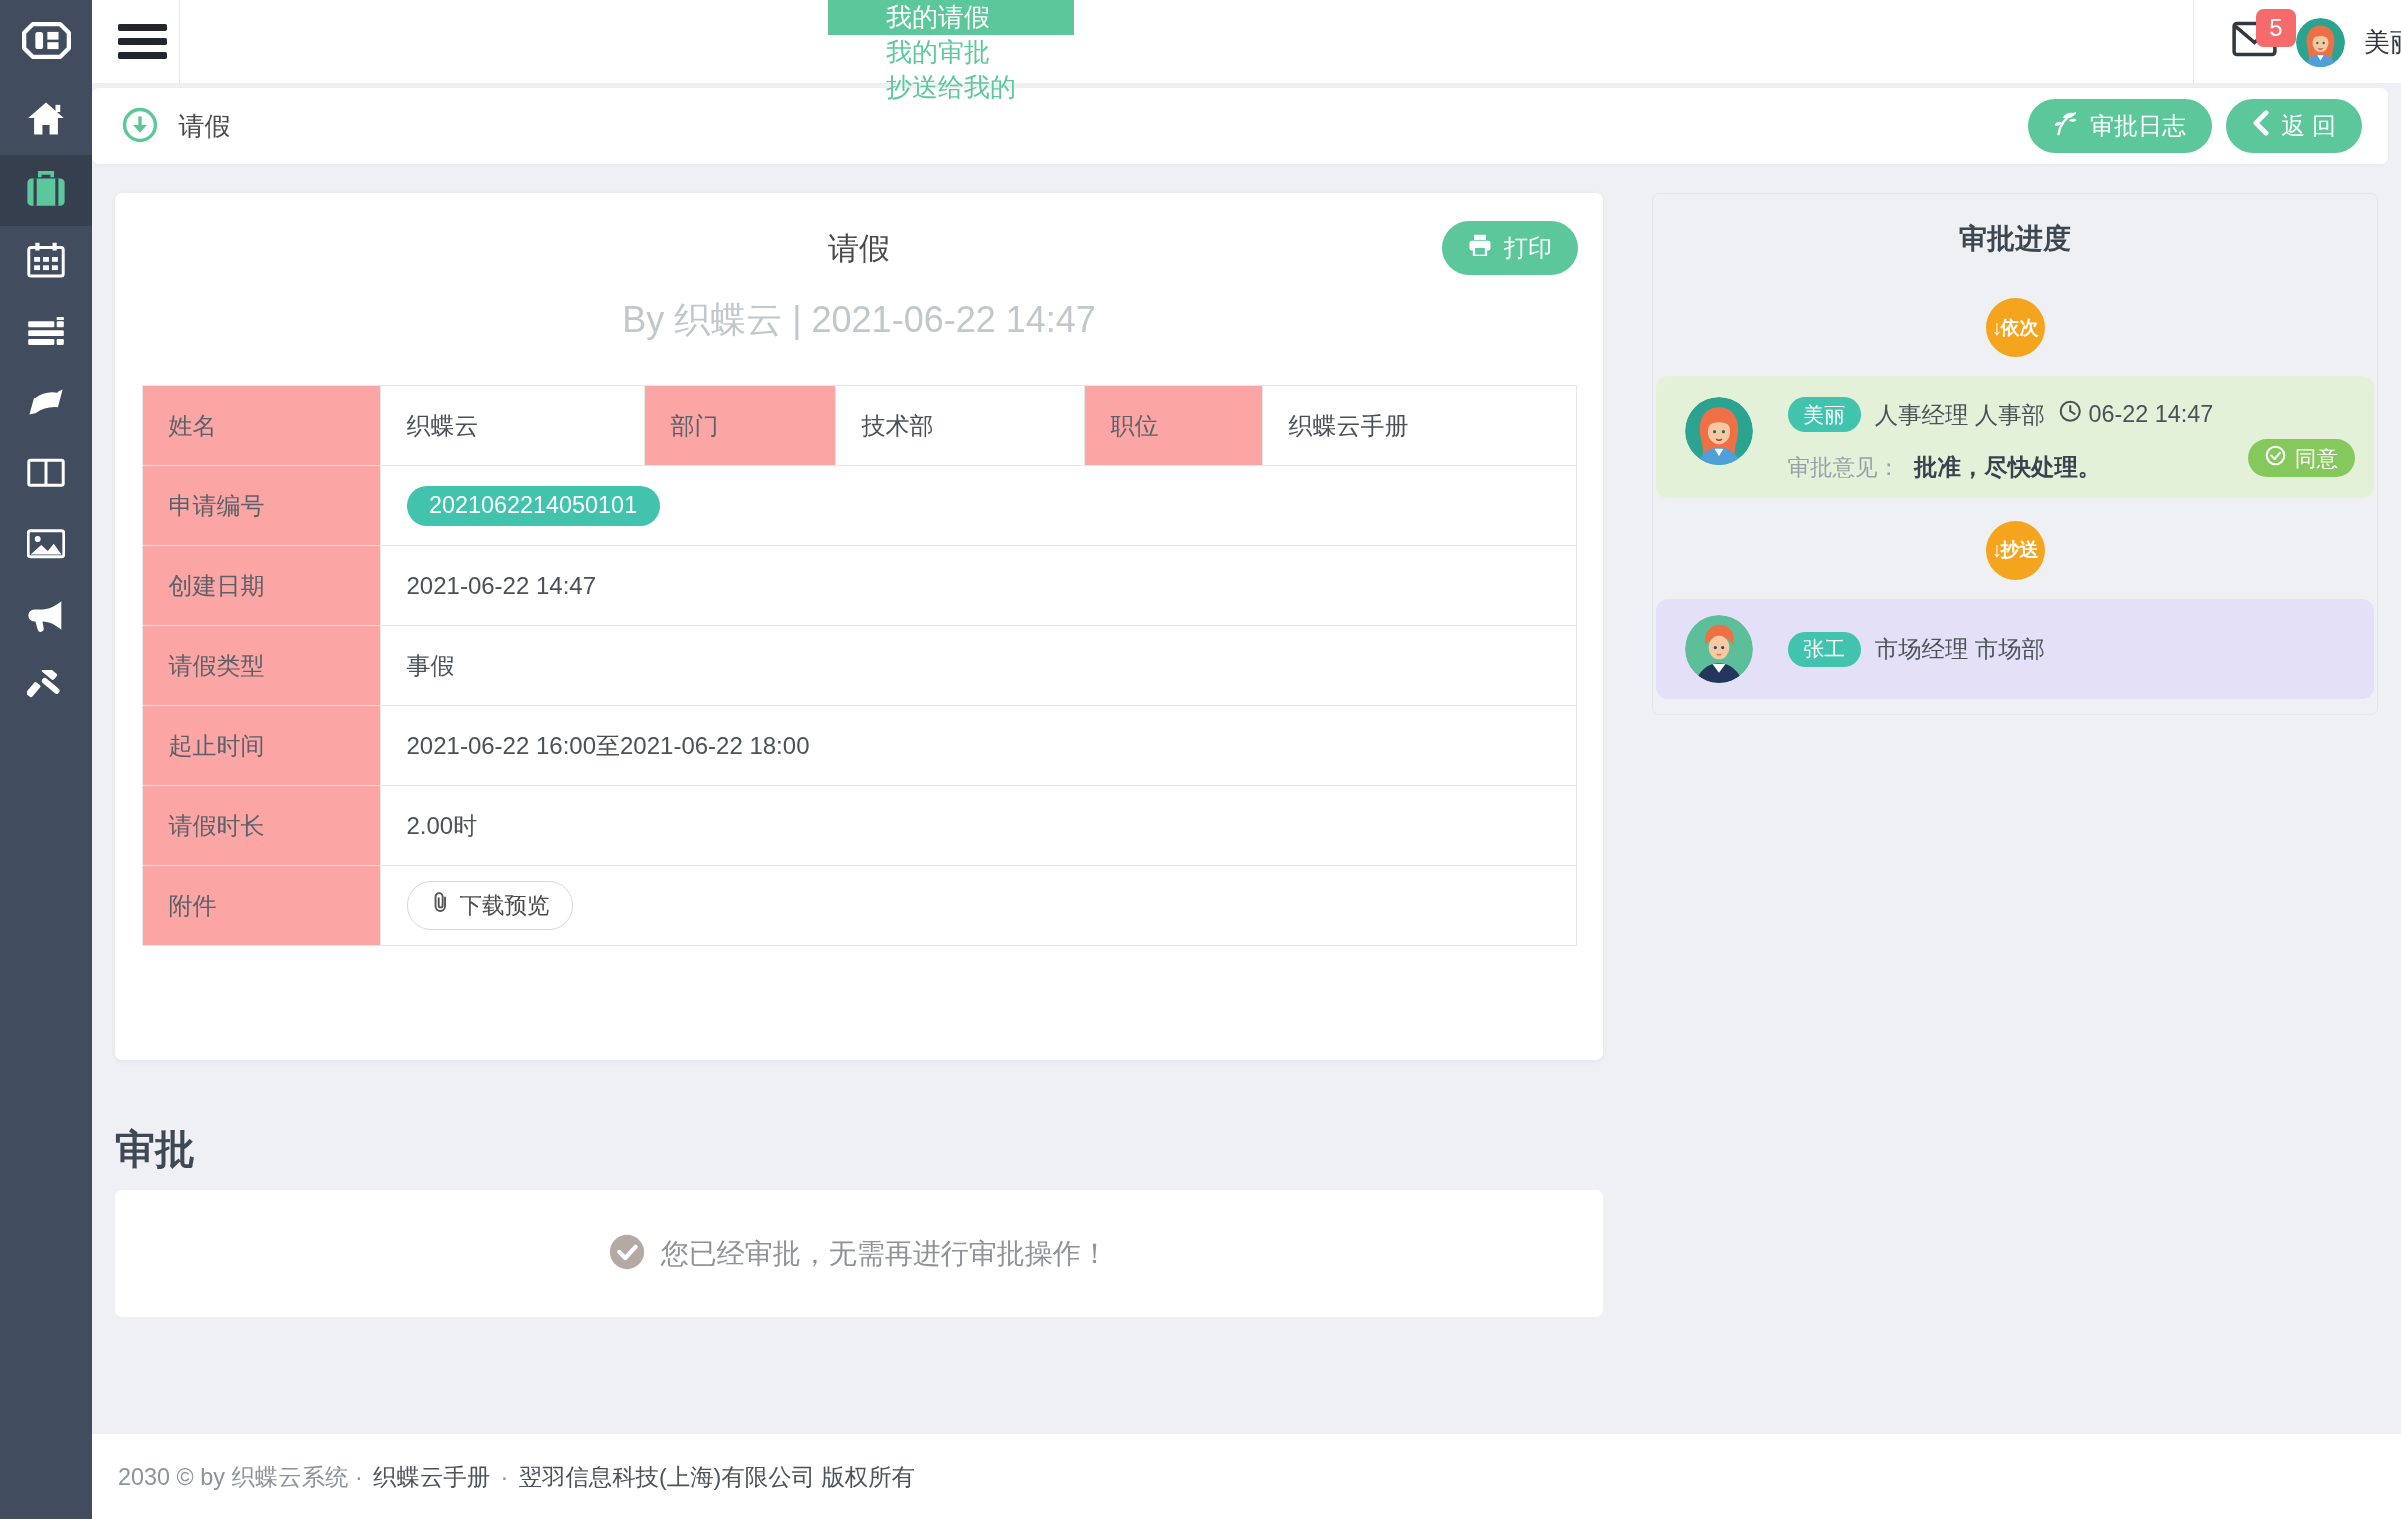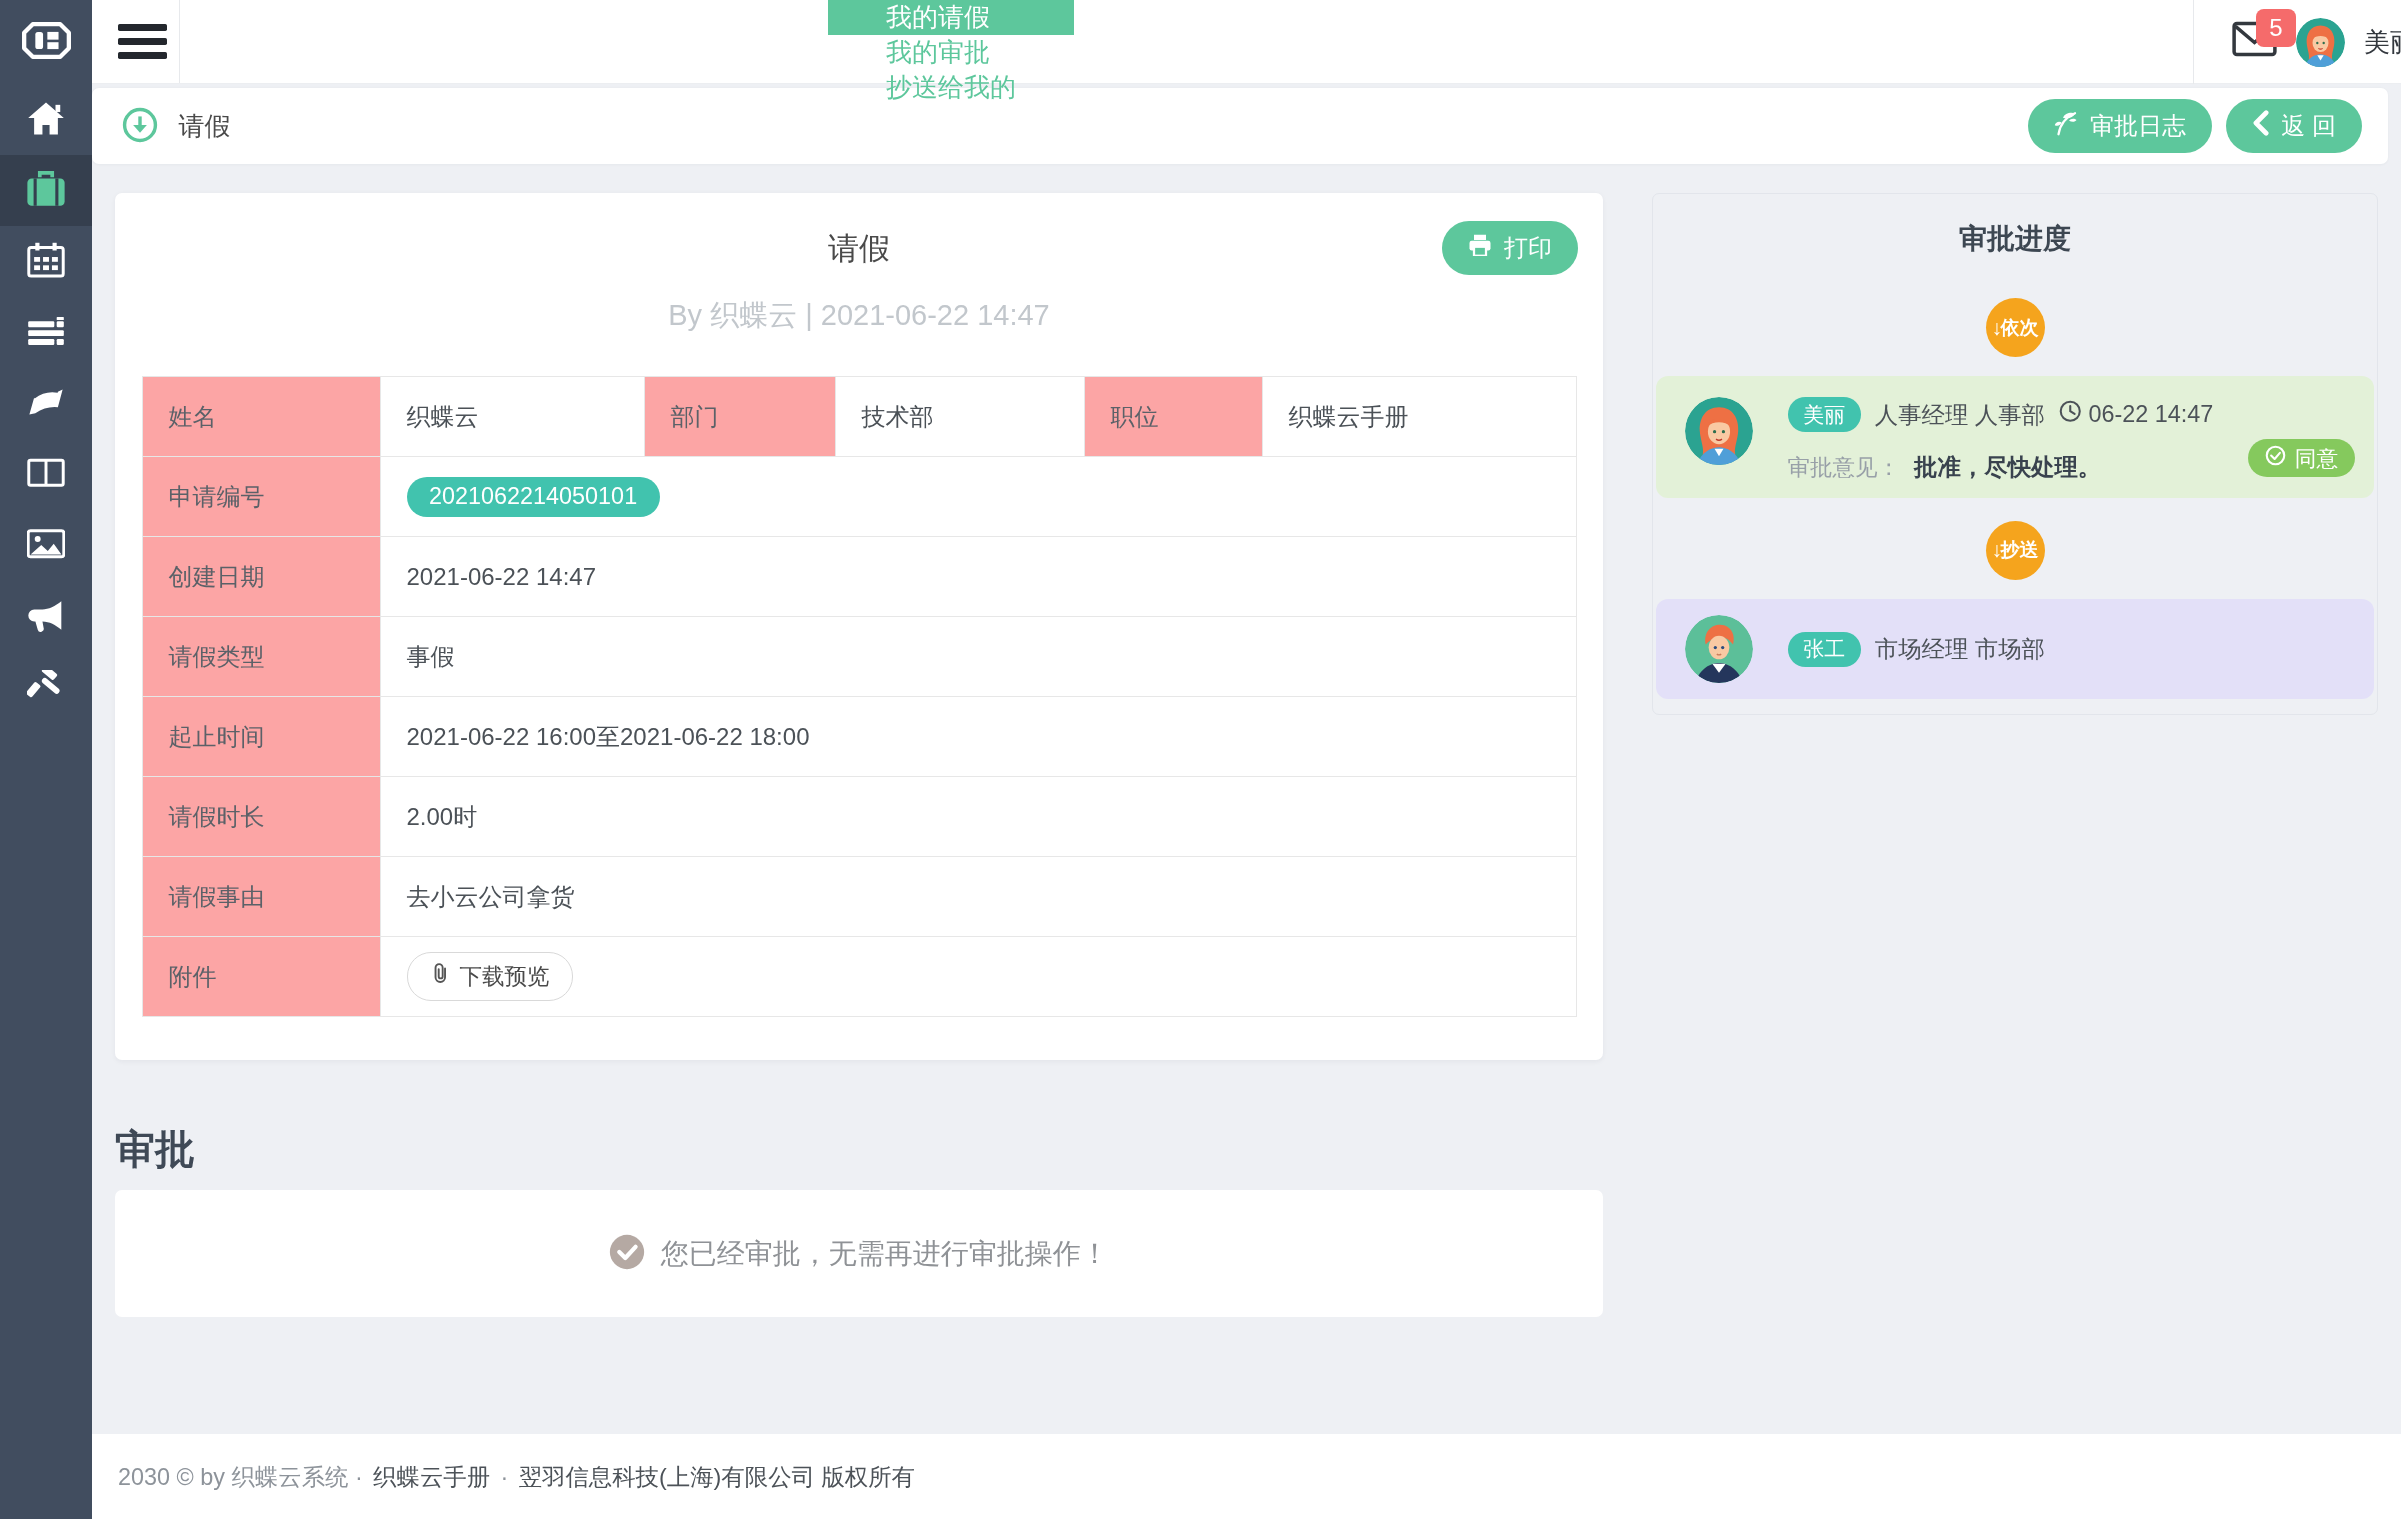--- a/index.html
+++ b/index.html
@@ -43,21 +43,21 @@
   .subheader-actions { margin-left:auto; display:flex; gap:14px; }
   .btn-green { display:flex; align-items:center; gap:12px; height:54px; border:none;
     background:#5dc79c; color:#ffffff; font-size:24px; border-radius:27px;
     padding:1px 26px; cursor:pointer; font-family:inherit; white-space:nowrap; }
 
   
   #main-card { position:absolute; left:115px; top:193px; width:1488px; height:867px;
     background:#ffffff; border-radius:7px; box-shadow:0 1.7px 5.2px rgba(30,40,60,0.05); }
   .print-btn { position:absolute; right:25px; top:28px; }
   .card-title { text-align:center; padding-top:35px; font-size:31px; color:#4a4a4a; }
-  .card-byline { text-align:center; margin-top:26px; font-size:29px; color:#c2c7cc; }
+  .card-byline { text-align:center; margin-top:26px; font-size:36px; color:#c2c7cc; }
 
   .leave-table { border-collapse:collapse; margin:40px auto 0; width:1435px; table-layout:fixed; }
   .leave-table td { border:0.9px solid #e7e7e7; height:80px; padding-left:26px;
     font-size:24px; vertical-align:middle; }
   .leave-table td.lbl { background:#fca5a5; color:#5b6168; }
   .leave-table td.val { background:#ffffff; color:#4b5157; }
   .col-l1{width:238px;} .col-v1{width:264px;} .col-l2{width:191px;margin-left:37px;}
   .col-v2{width:249px;} .col-l3{width:178px;}
   .badge-teal { display:inline-flex; align-items:center; height:40px; padding:0 22.5px;
     background:#41c3ae; color:#ffffff; font-size:23.4px; border-radius:20px; }
@@ -336,24 +336,20 @@
     </tr>
     <tr>
       <td class="lbl">起止时间</td>
       <td class="val" colspan="5">2021-06-22 16:00至2021-06-22 18:00</td>
     </tr>
     <tr>
       <td class="lbl">请假时长</td>
       <td class="val" colspan="5">2.00时</td>
     </tr>
     <tr>
-      <td class="lbl">请假事由</td>
-      <td class="val" colspan="5">去小云公司拿货</td>
-    </tr>
-    <tr>
       <td class="lbl">附件</td>
       <td class="val" colspan="5">
         <button class="attach-btn">
           <span>
             <svg width="19" height="22.5" viewBox="0 0 24 28">
               <path d="M19 8 L19 19 A6 6 0 0 1 7 19 L7 7 A4.5 4.5 0 0 1 16 7 L16 18 A2.5 2.5 0 0 1 11 18 L11 9" fill="none" stroke="#555" stroke-width="2.4" stroke-linecap="round"></path>
             </svg>
           </span>
           <span>下载预览</span>
         </button>

